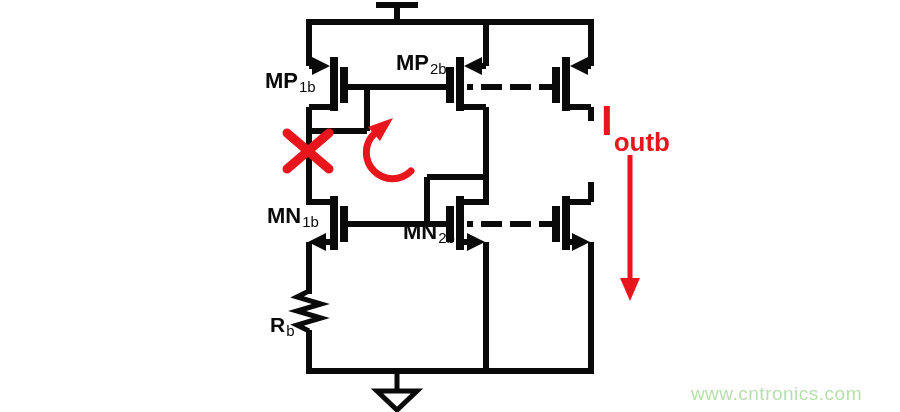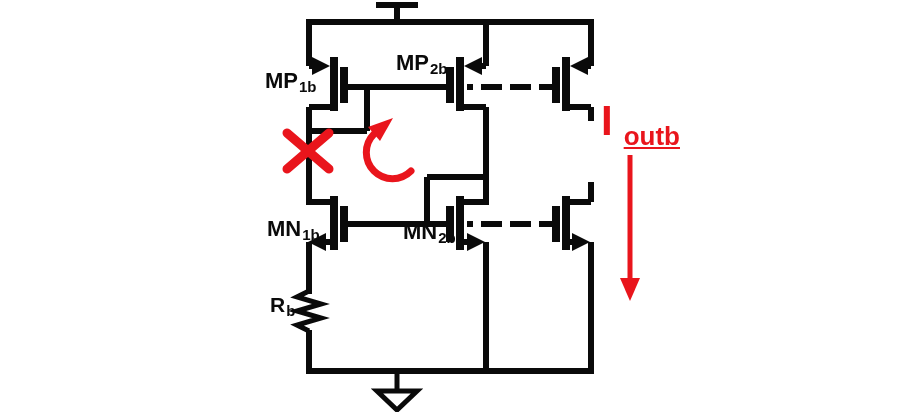--- a/index.html
+++ b/index.html
@@ -13,35 +13,35 @@
   .bar    { stroke:var(--wire,#0a0a0a); stroke-width:8; fill:none; }
   .thin   { stroke-width:5; }
   .blk    { fill:var(--wire,#0a0a0a); stroke:none; }
   .redln  { stroke:var(--annotation,#e9151c); fill:none; }
   .redfill{ fill:var(--annotation,#e9151c); stroke:none; }
 
   .device-label {
     position:absolute; color:var(--wire,#0a0a0a);
     font-weight:bold; font-size:22px; line-height:1; white-space:nowrap;
   }
-  .device-label .sub { font-size:15px; position:relative; top:4px; margin-left:1px; font-weight:bold; }
+  .device-label .sub { font-size:15px; position:relative; top:4px; margin-left:1px; font-weight:normal; }
 
-  .rb-label { font-size:21px; }
+  .rb-label { font-size:21px;margin-top:20px; }
 
   .ratio-label {
     position:absolute; left:365px; top:266px;
     font-size:54px; color:var(--wire,#0a0a0a); line-height:1; letter-spacing:0px;
   }
 
   .iout-label {
     position:absolute; left:601px; top:100px;
     color:var(--annotation,#e9151c); font-weight:bold; line-height:1; white-space:nowrap;
   }
   .iout-label .main { font-size:42px; }
-  .iout-label .sub  { font-size:26px; position:relative; top:10px; margin-left:11px;text-decoration:underline; }
+  .iout-label .sub  { font-size:26px; position:relative; top:16px; margin-left:1px; }
 
   .watermark {
     position:absolute; right:38px; bottom:7px;
     font-size:19px; color:var(--watermark,#b7dfac); letter-spacing:0.5px;
   }
 </style>
 </head>
 <body>
 
 <div class="stage">
@@ -168,31 +168,32 @@
   </svg>
 
   <div class="device-label" style="left:265px; top:70px;">
     <span>MP</span><span class="sub">1b</span>
   </div>
 
   <div class="device-label" style="left:396px; top:52px;">
     <span>MP</span><span class="sub">2b</span>
   </div>
 
-  <div class="device-label" style="left:267px; top:218px;">
+  <div class="device-label" style="left:267px; top:205px;">
     <span>MN</span><span class="sub">1b</span>
   </div>
 
   <div class="device-label" style="left:403px; top:221px;">
     <span>MN</span><span class="sub">2b</span>
   </div>
 
   <div class="device-label rb-label" style="left:270px; top:294px;">
     <span>R</span><span class="sub">b</span>
   </div>
 
 
   <div class="iout-label">
     <span class="main">I</span><span class="sub">outb</span>
   </div>
 
+  <div class="watermark">www.cntronics.com</div>
 
 </div>
 
 </body></html>

